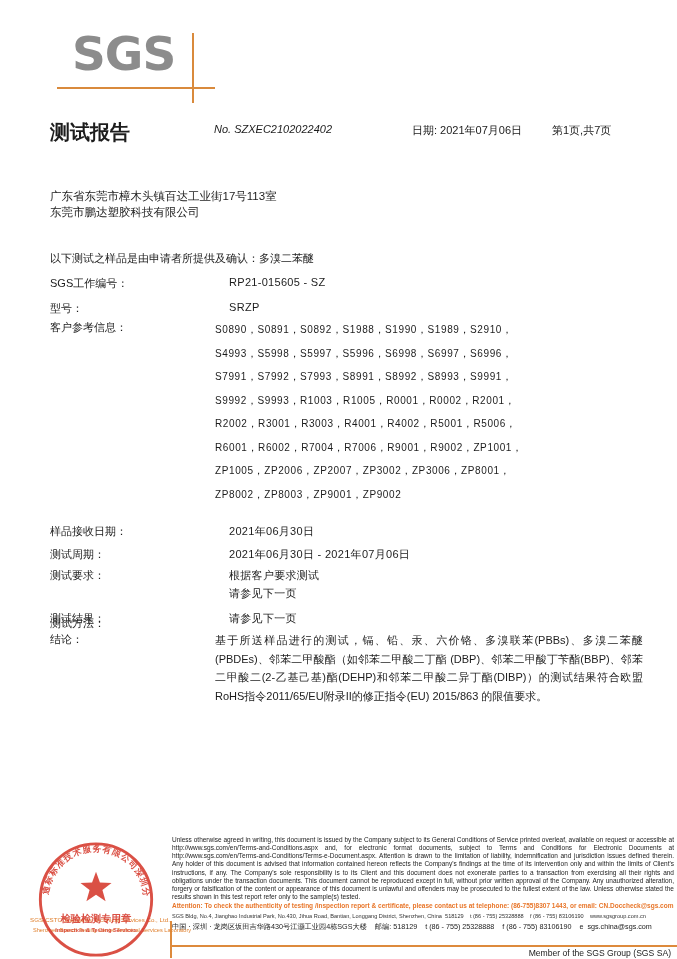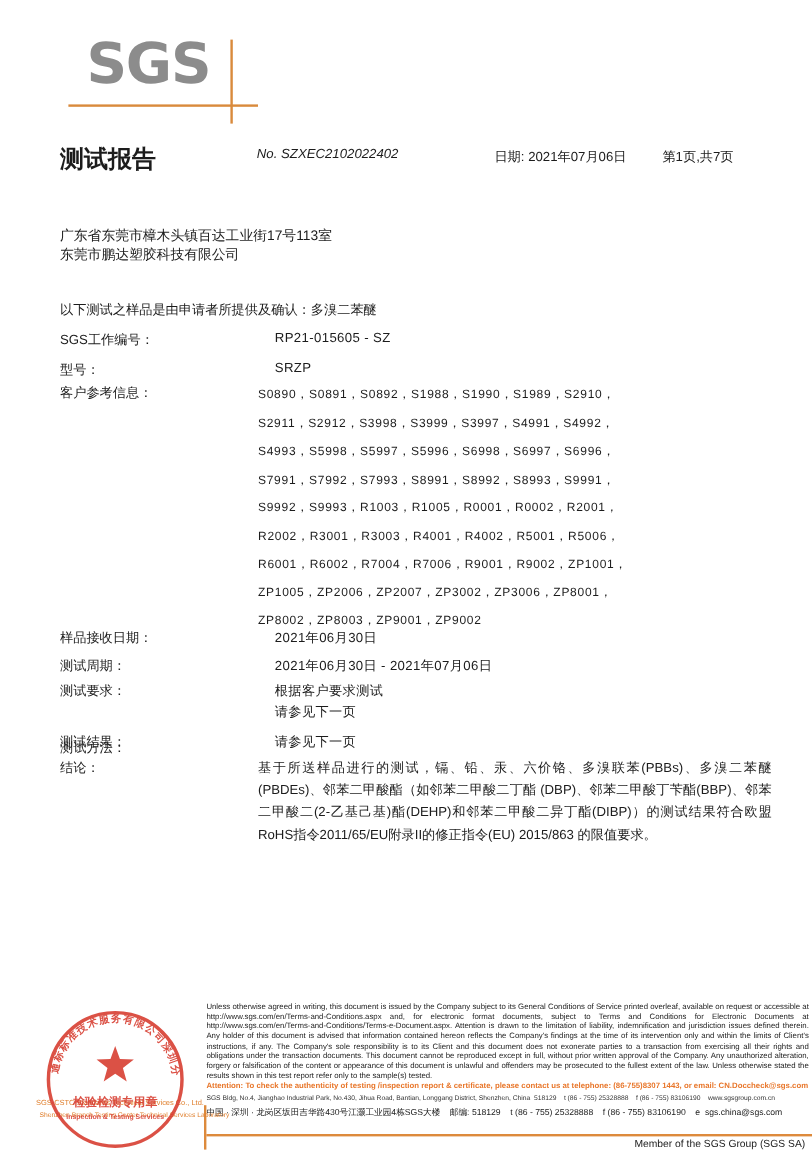--- a/index.html
+++ b/index.html
@@ -79,21 +79,20 @@
 
   <div class="flabel" style="top:276px">SGS工作编号：</div>
   <div class="fvalue" style="top:276px">RP21-015605 - SZ</div>
 
   <div class="flabel" style="top:301px">型号：</div>
   <div class="fvalue" style="top:301px">SRZP</div>
 
   <div class="flabel" style="top:320px">客户参考信息：</div>
   <div class="ref-lines">
     <div>S0890，S0891，S0892，S1988，S1990，S1989，S2910，</div>
-    <div>S2911，S2912，S3998，S3999，S3997，S4991，S4992，</div>
     <div>S4993，S5998，S5997，S5996，S6998，S6997，S6996，</div>
     <div>S7991，S7992，S7993，S8991，S8992，S8993，S9991，</div>
     <div>S9992，S9993，R1003，R1005，R0001，R0002，R2001，</div>
     <div>R2002，R3001，R3003，R4001，R4002，R5001，R5006，</div>
     <div>R6001，R6002，R7004，R7006，R9001，R9002，ZP1001，</div>
     <div>ZP1005，ZP2006，ZP2007，ZP3002，ZP3006，ZP8001，</div>
     <div>ZP8002，ZP8003，ZP9001，ZP9002</div>
   </div>
 
   <div class="flabel" style="top:524px">样品接收日期：</div>

